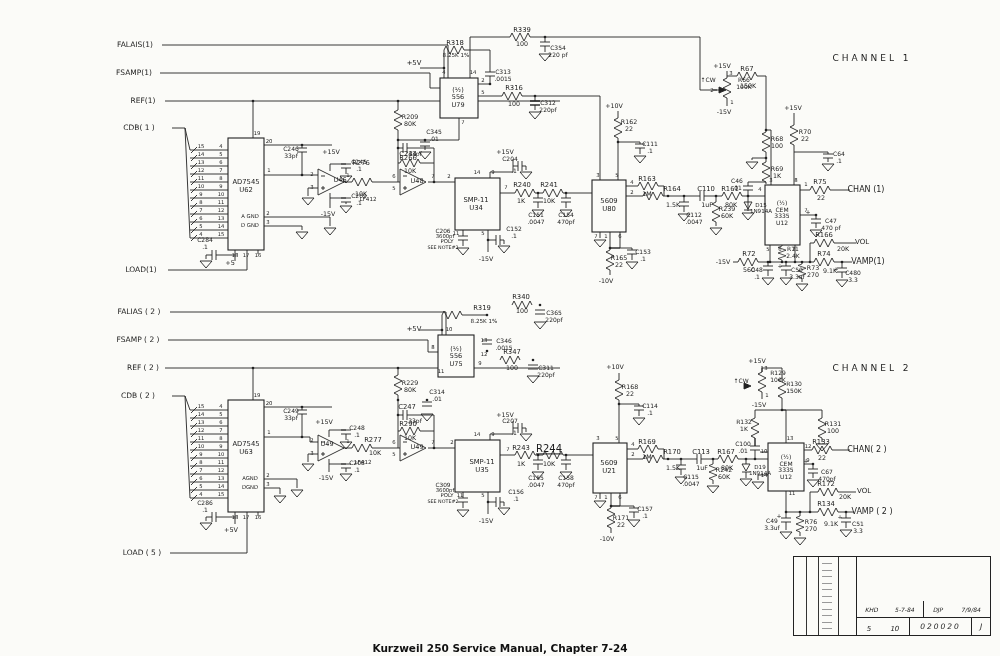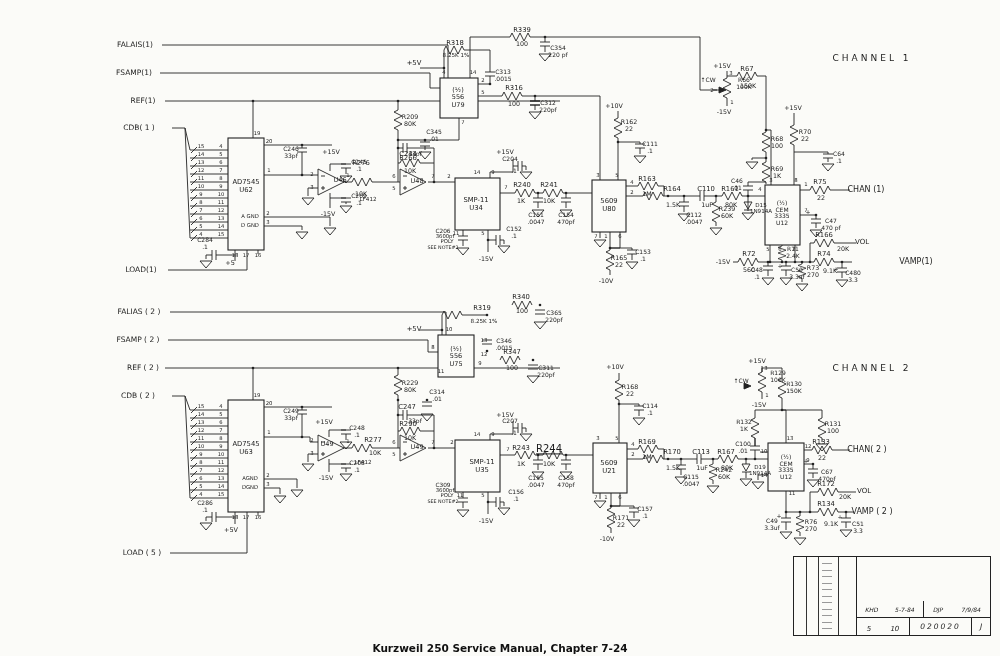--- a/index.html
+++ b/index.html
@@ -597,21 +597,21 @@
       <span class="lbl" style="left: 780px; top: 266px; font-size: 6px;">+</span>
       <span class="lbl" style="left: 797px; top: 274px; font-size: 6px;">C50
 3.3uf</span>
       <span class="lbl" style="left: 813px; top: 271px; font-size: 6.3px;">R73
 270</span>
       <span class="lbl" style="left: 824px; top: 236px; font-size: 6.8px;">R166</span>
       <span class="lbl" style="left: 843px; top: 249px; font-size: 6.3px;">20K</span>
       <span class="lbl" style="left: 862px; top: 243px; font-size: 7px;">VOL</span>
       <span class="lbl" style="left: 824px; top: 255px; font-size: 6.8px;">R74</span>
       <span class="lbl" style="left: 830px; top: 271px; font-size: 6.3px;">9.1K</span>
-      <span class="lbl" style="left: 868px; top: 262px; font-size: 8px; margin-left: 48px;">VAMP(1)</span>
+      <span class="lbl" style="left: 868px; top: 262px; font-size: 8px;">VAMP(1)</span>
       <span class="lbl" style="left: 836px; top: 269px; font-size: 6px;">+</span>
       <span class="lbl" style="left: 853px; top: 277px; font-size: 6px;">C480
 3.3</span>
       <span class="lbl" style="left: 619px; top: 261px; font-size: 6.3px;">R165
 22</span>
       <span class="lbl" style="left: 606px; top: 281px; font-size: 6.3px;">-10V</span>
       <span class="lbl" style="left: 643px; top: 256px; font-size: 6px;">C153
 .1</span>
       <span class="lbl" style="left: 257px; top: 134px; font-size: 5.3px;">19</span>
       <span class="lbl" style="left: 269px; top: 142px; font-size: 5.3px;">20</span>

